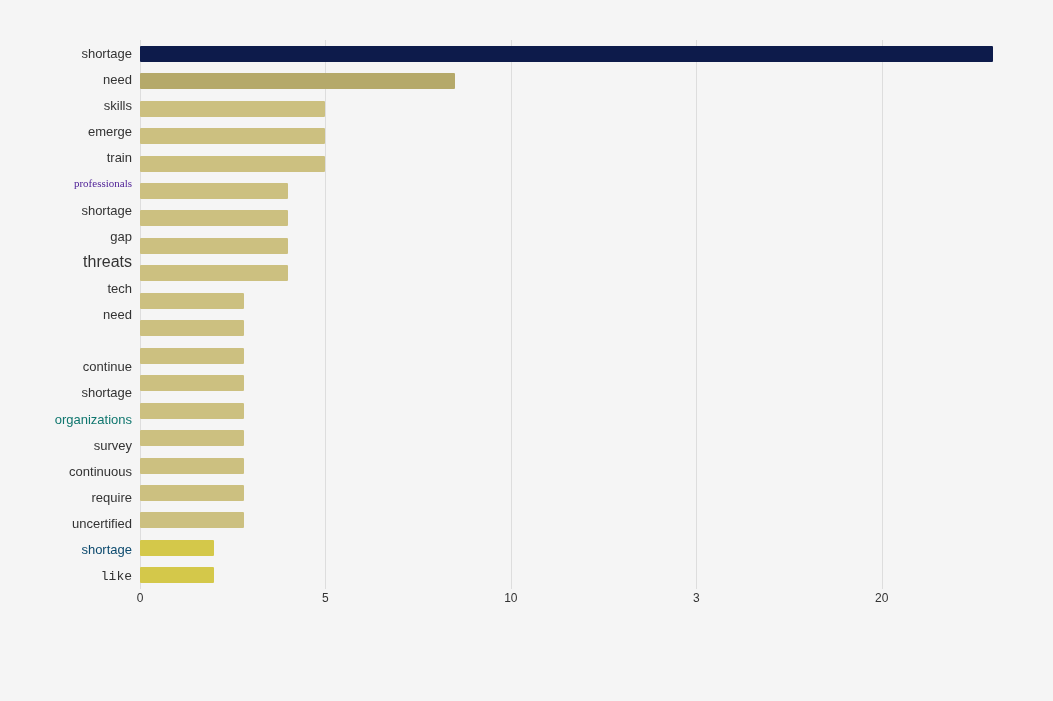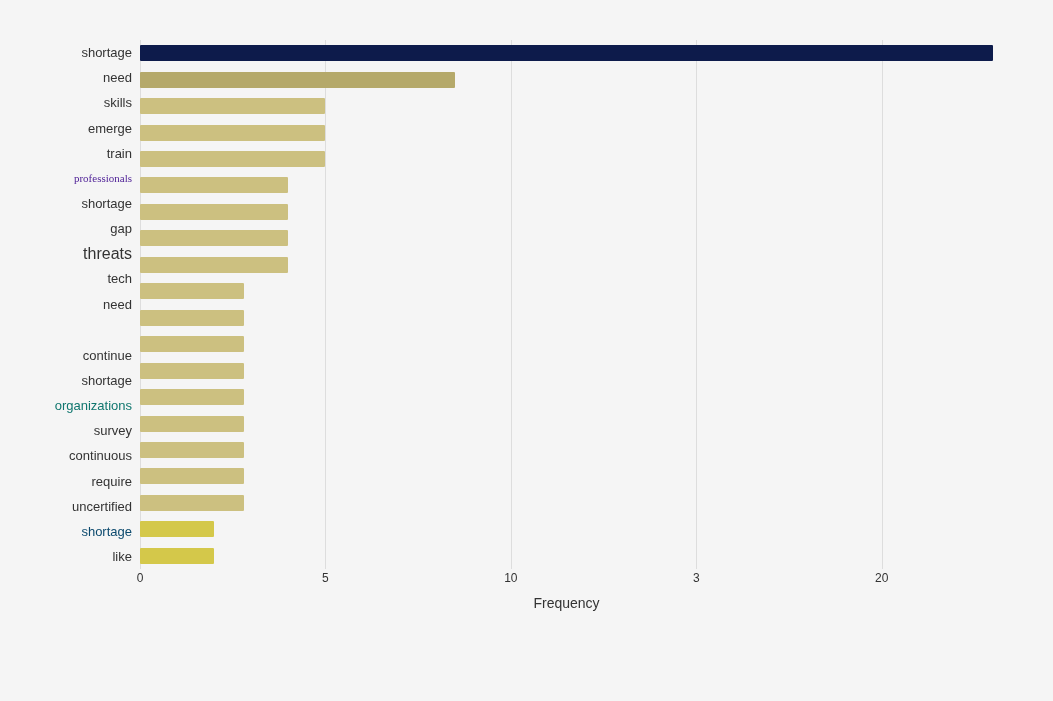--- a/index.html
+++ b/index.html
@@ -47,21 +47,21 @@
           <div style="text-align: right; font-size: 13px; color: rgb(51, 51, 51); line-height: 1; display: flex; align-items: center; justify-content: flex-end; flex: 1 1 0%;">tech</div>
           <div style="text-align: right; font-size: 13px; color: rgb(51, 51, 51); line-height: 1; display: flex; align-items: center; justify-content: flex-end; flex: 1 1 0%;">need</div>
           <div style="text-align: right; font-size: 13px; color: rgb(51, 51, 51); line-height: 1; display: flex; align-items: center; justify-content: flex-end; flex: 1 1 0%; margin-top: 26px;">continue</div>
           <div style="text-align: right; font-size: 13px; color: rgb(51, 51, 51); line-height: 1; display: flex; align-items: center; justify-content: flex-end; flex: 1 1 0%;">shortage</div>
           <div style="text-align: right; font-size: 13px; color: #0f766e; line-height: 1; display: flex; align-items: center; justify-content: flex-end; flex: 1 1 0%;">organizations</div>
           <div style="text-align: right; font-size: 13px; color: rgb(51, 51, 51); line-height: 1; display: flex; align-items: center; justify-content: flex-end; flex: 1 1 0%;">survey</div>
           <div style="text-align: right; font-size: 13px; color: rgb(51, 51, 51); line-height: 1; display: flex; align-items: center; justify-content: flex-end; flex: 1 1 0%;">continuous</div>
           <div style="text-align: right; font-size: 13px; color: rgb(51, 51, 51); line-height: 1; display: flex; align-items: center; justify-content: flex-end; flex: 1 1 0%;">require</div>
           <div style="text-align: right; font-size: 13px; color: rgb(51, 51, 51); line-height: 1; display: flex; align-items: center; justify-content: flex-end; flex: 1 1 0%;">uncertified</div>
           <div style="text-align: right; font-size: 13px; color: #0c4a6e; line-height: 1; display: flex; align-items: center; justify-content: flex-end; flex: 1 1 0%;">shortage</div>
-          <div style="text-align: right; font-size: 13px; color: rgb(51, 51, 51); line-height: 1; display: flex; align-items: center; justify-content: flex-end; flex: 1 1 0%;">like</div>
+          <div style="text-align: right; font-size: 13px; color: rgb(51, 51, 51); line-height: 1; display: flex; align-items: center; justify-content: flex-end; flex: 1 1 0%; font-family: Liberation Mono, monospace;">like</div>
         </div>
         <div style="flex: 1 1 0%; display: flex; flex-direction: column; position: relative;">
           <div style="position: absolute; inset: 0px; pointer-events: none; z-index: 1;">
             <div style="position: absolute; left: 0%; top: 0px; bottom: 0px; border-left: 1px solid rgb(221, 221, 221); z-index: 1;"></div>
             <div style="position: absolute; left: 21.7391%; top: 0px; bottom: 0px; border-left: 1px solid rgb(221, 221, 221); z-index: 1;"></div>
             <div style="position: absolute; left: 43.4783%; top: 0px; bottom: 0px; border-left: 1px solid rgb(221, 221, 221); z-index: 1;"></div>
             <div style="position: absolute; left: 65.2174%; top: 0px; bottom: 0px; border-left: 1px solid rgb(221, 221, 221); z-index: 1;"></div>
             <div style="position: absolute; left: 86.9565%; top: 0px; bottom: 0px; border-left: 1px solid rgb(221, 221, 221); z-index: 1;"></div>
           </div>
           <div style="flex: 1 1 0%; display: flex; align-items: center; position: relative; z-index: 2;">
@@ -127,16 +127,15 @@
         </div>
       </div>
       <div style="display: flex; flex-direction: column; margin-top: 2px;">
         <div style="display: flex; flex-direction: row; margin-left: 110px; position: relative; height: 20px;">
           <div style="position: absolute; left: calc(0% - 10px); width: 20px; text-align: center; font-size: 12px; color: rgb(51, 51, 51);">0</div>
           <div style="position: absolute; left: calc(21.7391% - 10px); width: 20px; text-align: center; font-size: 12px; color: rgb(51, 51, 51);">5</div>
           <div style="position: absolute; left: calc(43.4783% - 10px); width: 20px; text-align: center; font-size: 12px; color: rgb(51, 51, 51);">10</div>
           <div style="position: absolute; left: calc(65.2174% - 10px); width: 20px; text-align: center; font-size: 12px; color: rgb(51, 51, 51);">3</div>
           <div style="position: absolute; left: calc(86.9565% - 10px); width: 20px; text-align: center; font-size: 12px; color: rgb(51, 51, 51);">20</div>
         </div>
-        <div style="text-align: center; font-size: 14px; color: rgb(51, 51, 51); margin-top: 4px; margin-left: 110px;">Frequency</div>
       </div>
     </div>
 </div>
 
 </body></html>

